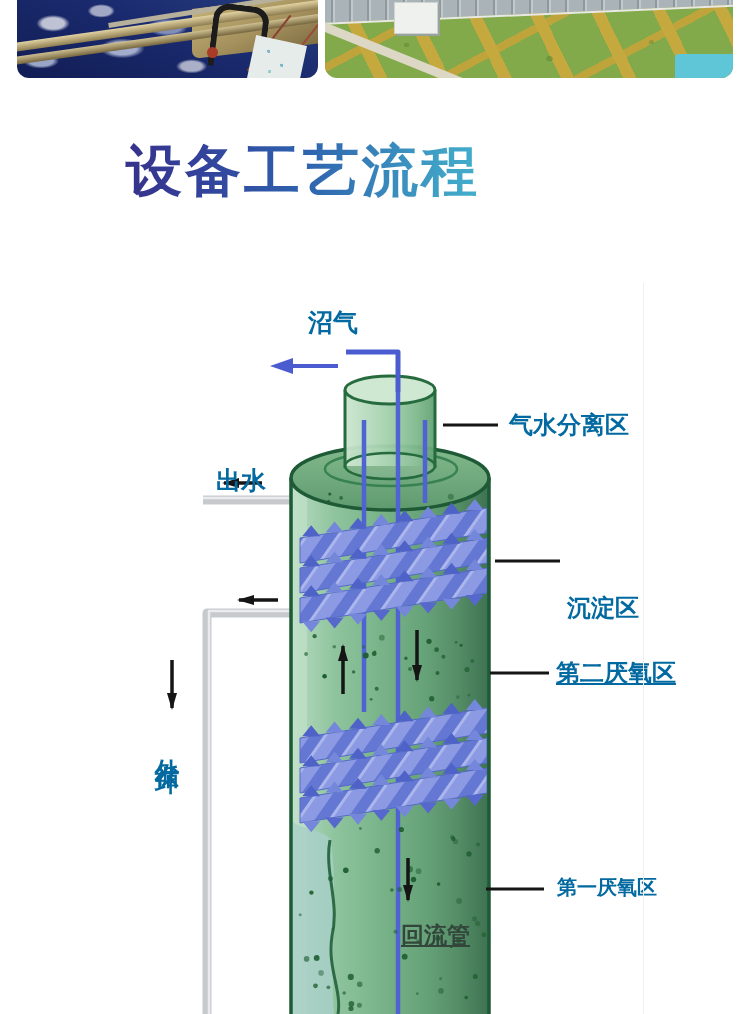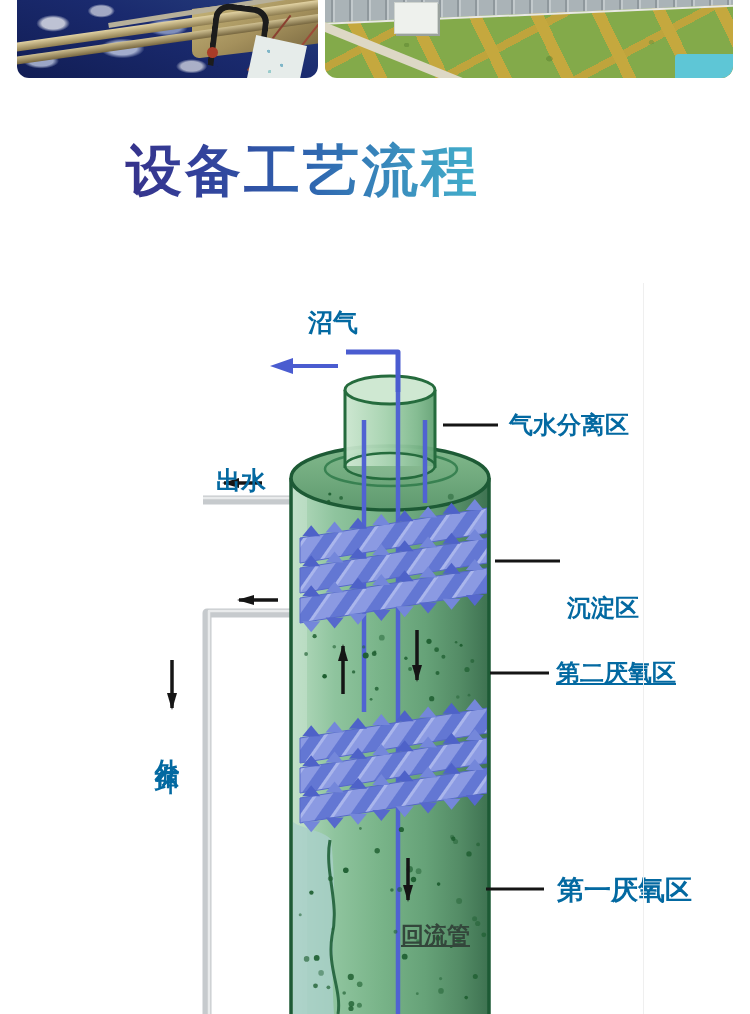--- a/index.html
+++ b/index.html
@@ -68,21 +68,21 @@
   }
   
   #diag{position:absolute;left:0;top:0;width:750px;height:1014px;}
   .lbl{position:absolute;font-weight:600;color:#0369a1;line-height:1;white-space:nowrap;}
   .lbl-biogas{left:308px;top:310px;font-size:25px;}
   .lbl-gassep{left:509px;top:413px;font-size:24px;}
   .lbl-out{left:206px;top:468px;font-size:25px;margin-left:10px;}
   .lbl-sed{left:567px;top:550px;font-size:24px;margin-top:46px;}
   .lbl-an2{left:556px;top:661px;font-size:24px;text-decoration:underline;}
   .lbl-circ{left:155px;top:740px;font-size:24px;writing-mode:vertical-rl;text-orientation:upright;letter-spacing:6px;}
-  .lbl-an1{left:557px;top:877px;font-size:27px;text-align:right;}
+  .lbl-an1{left:557px;top:877px;font-size:20px;text-align:right;}
   .lbl-return{left:401px;top:924px;font-size:23px;font-weight:700;color:#33463b;text-decoration:underline;}
   .img-edge{position:absolute;left:643px;top:283px;width:1px;height:731px;background:#efefef;}
 </style>
 </head>
 <body>
 
 <div class="photo photo-left">
   <div class="ph foam"></div>
   <div class="ph tankwall"></div>
   <div class="ph rail1"></div>

